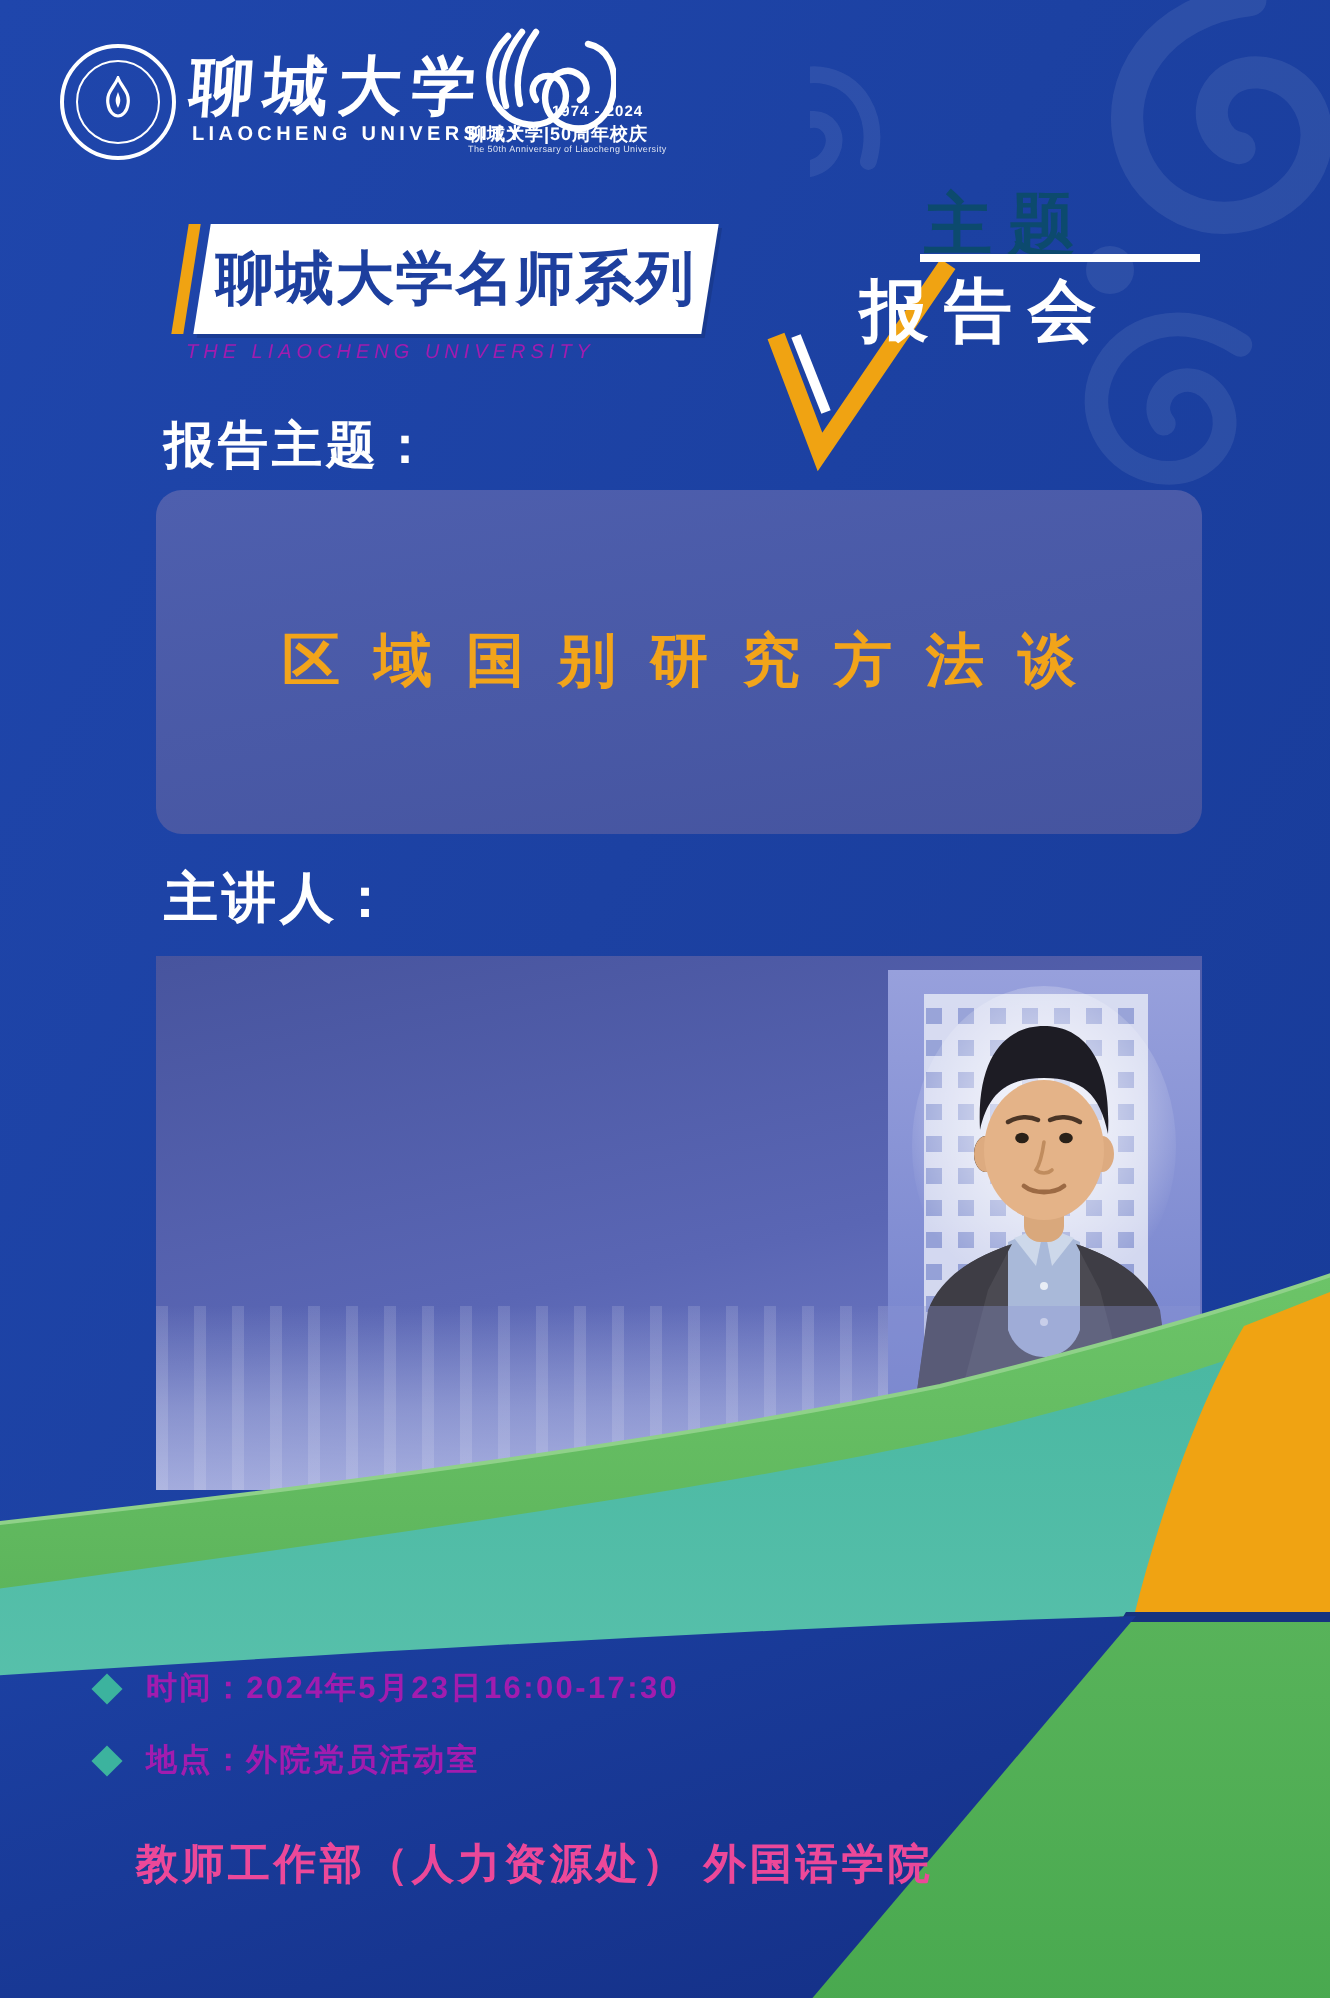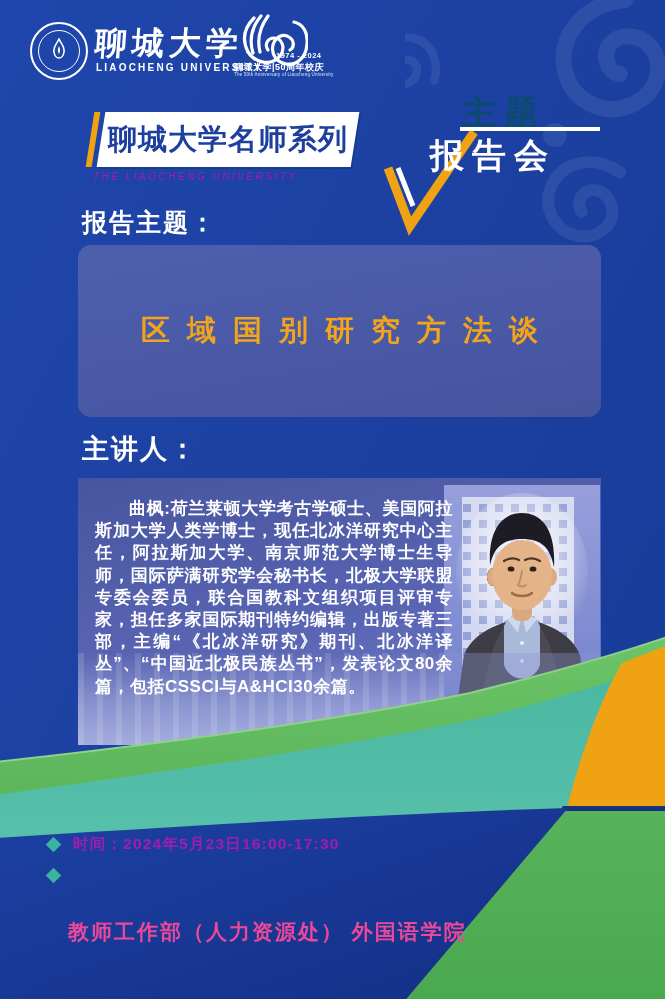--- a/index.html
+++ b/index.html
@@ -163,21 +163,20 @@
     <ellipse cx="78" cy="90" rx="30" ry="35" fill="#e4b388"></ellipse>
     <path d="M46,80 C44,42 60,28 78,28 C96,28 112,42 110,82 C106,62 97,54 78,54 C59,54 50,62 46,80 Z" fill="#1d1c24"></path>
     <path d="M60,76 C65,73 71,73 75,75" stroke="#4a3526" stroke-width="2.2" fill="none" stroke-linecap="round"></path>
     <path d="M81,75 C85,73 91,73 96,76" stroke="#4a3526" stroke-width="2.2" fill="none" stroke-linecap="round"></path>
     <ellipse cx="67" cy="84" rx="3.4" ry="2.6" fill="#2a2118"></ellipse>
     <ellipse cx="89" cy="84" rx="3.4" ry="2.6" fill="#2a2118"></ellipse>
     <path d="M78,86 C77,93 76,97 74,100 C76,102 80,102 82,100" stroke="#c08c5e" stroke-width="1.8" fill="none" stroke-linecap="round"></path>
     <path d="M68,108 C73,112 83,112 88,108" stroke="#9c6a44" stroke-width="2.4" fill="none" stroke-linecap="round"></path>
     <rect x="0" y="168" width="156" height="46" fill="rgba(139,149,212,.35)"></rect>
   </svg>
-  <div class="bio-text">曲枫:荷兰莱顿大学考古学硕士、美国阿拉斯加大学人类学博士，现任北冰洋研究中心主任，阿拉斯加大学、南京师范大学博士生导师，国际萨满研究学会秘书长，北极大学联盟专委会委员，联合国教科文组织项目评审专家，担任多家国际期刊特约编辑，出版专著三部，主编“《北冰洋研究》期刊、北冰洋译丛”、“中国近北极民族丛书”，发表论文80余篇，包括CSSCI与A&amp;HCI30余篇。</div>
 </div>
 
 <svg class="abs deco-svg" width="665" height="999" viewBox="0 0 665 999">
   <defs>
     <linearGradient id="gGreen" x1="0" y1="0" x2="0" y2="1">
       <stop offset="0" stop-color="#6cc468"></stop>
         <stop offset="1" stop-color="#4aa24c"></stop>
     </linearGradient>
     <linearGradient id="gTeal" x1="0" y1="0" x2="0" y2="1">
       <stop offset="0" stop-color="#49b7a1"></stop>
@@ -202,15 +201,18 @@
 </svg>
 
 <div class="abs event-row r1">
   <div class="diamond"></div>
   <div class="event-text">
     <span>时间：</span><span>2024年5月23日16:00-17:30</span>
   </div>
 </div>
 <div class="abs event-row r2">
   <div class="diamond"></div>
+  <div class="event-text">
+    <span>地点：</span><span>外院党员活动室</span>
+  </div>
 </div>
 
 <div class="abs footer-org">教师工作部（人力资源处）  外国语学院</div>
 
 </body></html>

